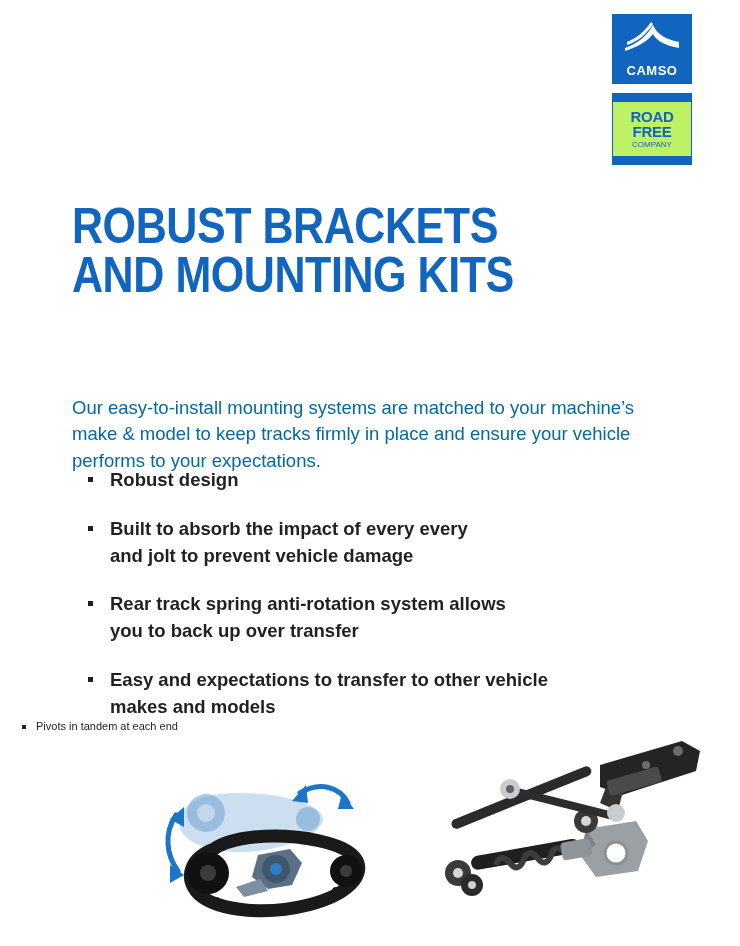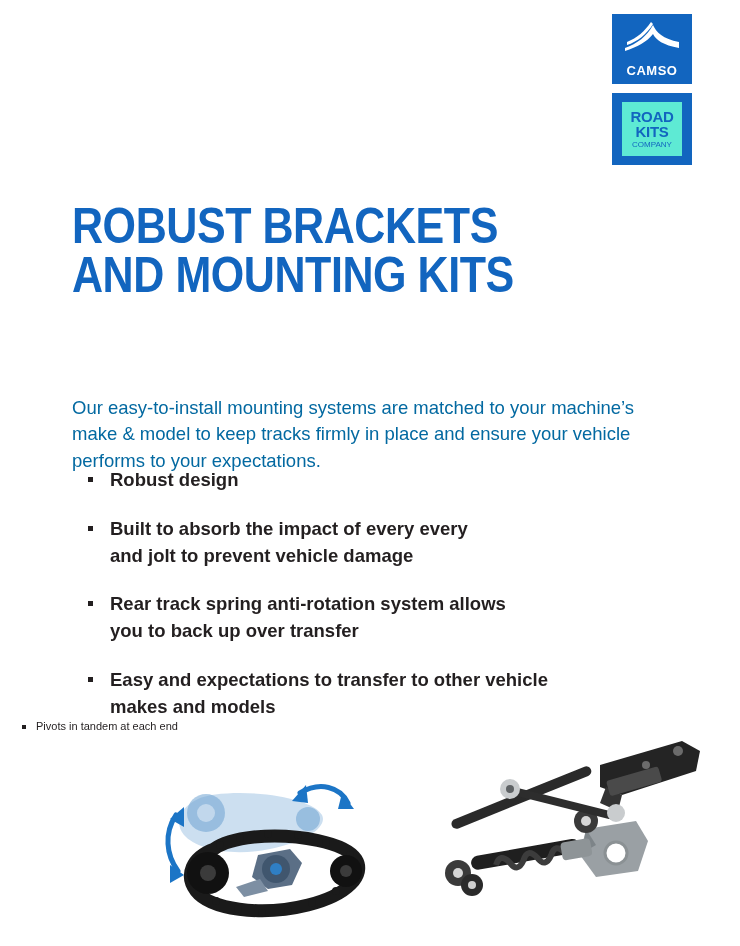--- a/index.html
+++ b/index.html
@@ -53,22 +53,22 @@
   .logo-roadfree {
     width: 80px;
     height: 72px;
     background: #1265bf;
     margin-top: 9px;
     display: flex;
     align-items: center;
     justify-content: center;
   }
   .logo-roadfree .inner {
-    background: #5eead4;
-    width: 60px;
+    background: #bef264;
+    width: 78px;
     height: 54px;
     display: flex;
     flex-direction: column;
     align-items: center;
     justify-content: center;
     line-height: 1.0;
   }
   .logo-roadfree .l1,
   .logo-roadfree .l2 {
     color: #1265bf;
@@ -195,21 +195,21 @@
         <path d="M2 26 C 14 22, 24 14, 30 3 C 33 10, 40 17, 56 20 L 56 26 C 40 23, 33 18, 30 12 C 24 20, 14 25, 2 29 Z" fill="#ffffff"></path>
         <path d="M4 20 C 14 16, 22 9, 28 0 L 30 2 C 24 12, 14 20, 4 23 Z" fill="#ffffff"></path>
       </svg>
     </span>
     <span class="wordmark">CAMSO</span>
   </div>
 
   <div class="logo-roadfree">
     <div class="inner">
       <span class="l1">ROAD</span>
-      <span class="l2">KITS</span>
+      <span class="l2">FREE</span>
       <span class="l3">COMPANY</span>
     </div>
   </div>
 
 </div>
 
 <h1 class="headline">
   <span class="line">ROBUST BRACKETS</span>
   <span class="line">AND MOUNTING KITS</span>
 </h1>

